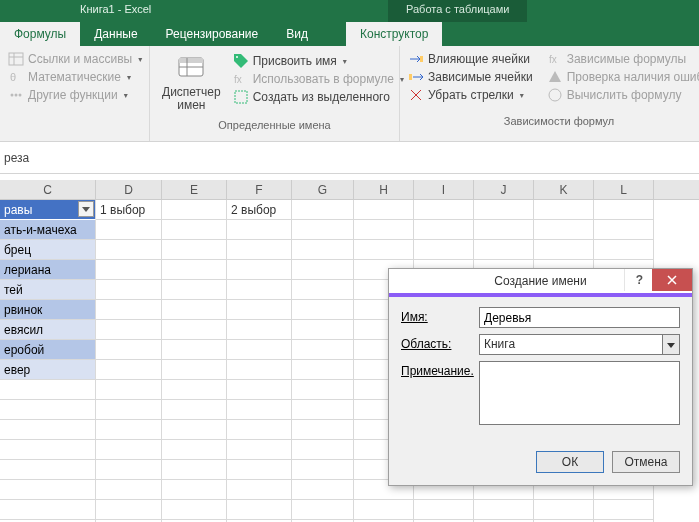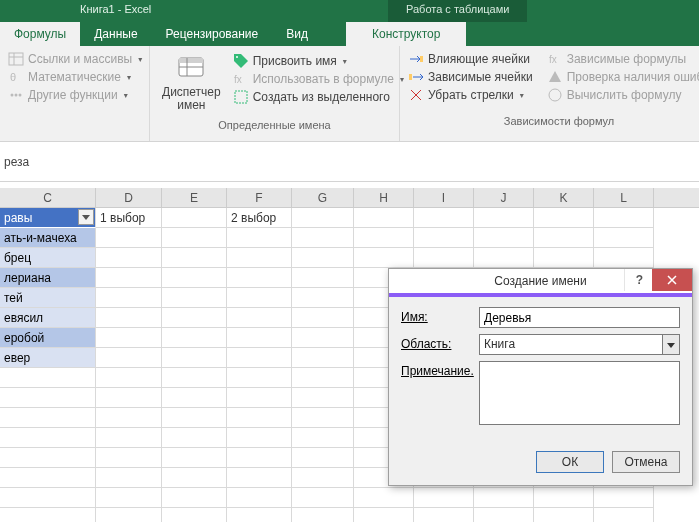--- a/index.html
+++ b/index.html
@@ -9,38 +9,38 @@
   
   .titlebar { height: 22px; background: #217346; color: #fff; display: flex; align-items: center; position: relative; }
   .title-app { position: absolute; left: 80px; top: 3px; font-size: 11px; color: #e3f2e9; }
   .title-ctx-wrap { position: absolute; left: 388px; top: 0; background: #1a5c38; height: 22px; padding: 3px 18px 0; font-size: 11px; color: #d6e8dd; }
   .bulb { width: 14px; height: 14px; margin-right: 6px; }
 
   
   .tabs { height: 24px; background: #217346; display: flex; align-items: stretch; position: relative; }
   .tab { padding: 5px 14px 0; color: #fff; font-size: 12px; cursor: pointer; }
   .tab.active { background: #f1f1f1; color: #217346; }
-  .ctx-tab { margin-left: 24px; background: #f1f1f1; color: #217346; padding: 5px 26px 0; }
+  .ctx-tab { margin-left: 24px; background: #f1f1f1; color: #217346; padding: 5px 14px 0; }
   .tell-me-tab { margin-left: 6px; color: #fff; padding: 5px 8px 0; display:flex; align-items:center; gap:6px; }
 
   
   .ribbon { height: 96px; background: #f1f1f1; border-bottom: 1px solid #d4d4d4; display: flex; position: relative; }
   .group { border-right: 1px solid #d9d9d9; padding: 4px 6px 2px; display: flex; flex-direction: column; justify-content: space-between; }
   .group-label { text-align: center; font-size: 11px; color: #666; padding-bottom: 2px; }
   .vcol { display: flex; flex-direction: column; gap: 0; }
   .ritem { display: flex; align-items: center; gap: 4px; font-size: 12px; color: #444; padding: 1px 2px; white-space: nowrap; cursor: default; }
   .ritem.disabled { color: #a0a0a0; }
   .ricon { width: 16px; height: 16px; flex: 0 0 16px; }
   .drop { font-size: 8px; color: #666; margin-left: 2px; }
   .bigbtn { display: flex; flex-direction: column; align-items: center; justify-content: flex-start; padding: 2px 6px 0; gap: 2px; }
   .bigicon { width: 32px; height: 32px; }
   .biglabel { font-size: 12px; color: #444; text-align: center; line-height: 13px; }
 
   
-  .fxbar { height: 40px; border-bottom: 1px solid #d4d4d4; display: flex; align-items: center; padding: 0 4px; font-size: 12px; color: #444; }
+  .fxbar { height: 32px; border-bottom: 1px solid #d4d4d4; display: flex; align-items: center; padding: 0 4px; font-size: 12px; color: #444; }
 
   
   .grid { position: relative; }
   .colheads { display: flex; height: 20px; background: #e6e6e6; border-bottom: 1px solid #ccc; }
   .ch { border-right: 1px solid #ccc; text-align: center; font-size: 12px; color: #555; display:flex; align-items:center; justify-content:center; }
   .rows { }
   .row { display: flex; height: 20px; }
   .cell { border-right: 1px solid #d9d9d9; border-bottom: 1px solid #d9d9d9; font-size: 12px; padding: 2px 4px; overflow: hidden; white-space: nowrap; display:flex; align-items:center; }
   .tblhdr { background: #4472c4; color: #fff; border-bottom: 1px solid #fff; position: relative; }
   .tblhdr .ddbtn { position:absolute; right:1px; top:1px; width:16px; height:16px; background:#f3f3f3; border:1px solid #999; display:flex; align-items:center; justify-content:center; }
@@ -291,20 +291,32 @@
           <div class="cell" style="width:65px"></div>
           <div class="cell" style="width:65px"></div>
           <div class="cell" style="width:62px"></div>
           <div class="cell" style="width:60px"></div>
           <div class="cell" style="width:60px"></div>
           <div class="cell" style="width:60px"></div>
           <div class="cell" style="width:60px"></div>
           <div class="cell" style="width:60px"></div>
         </div>
         <div class="row">
+          <div class="cell tblbody alt" style="width:96px">рвинок</div>
+          <div class="cell" style="width:66px"></div>
+          <div class="cell" style="width:65px"></div>
+          <div class="cell" style="width:65px"></div>
+          <div class="cell" style="width:62px"></div>
+          <div class="cell" style="width:60px"></div>
+          <div class="cell" style="width:60px"></div>
+          <div class="cell" style="width:60px"></div>
+          <div class="cell" style="width:60px"></div>
+          <div class="cell" style="width:60px"></div>
+        </div>
+        <div class="row">
           <div class="cell tblbody" style="width:96px">евясил</div>
           <div class="cell" style="width:66px"></div>
           <div class="cell" style="width:65px"></div>
           <div class="cell" style="width:65px"></div>
           <div class="cell" style="width:62px"></div>
           <div class="cell" style="width:60px"></div>
           <div class="cell" style="width:60px"></div>
           <div class="cell" style="width:60px"></div>
           <div class="cell" style="width:60px"></div>
           <div class="cell" style="width:60px"></div>

